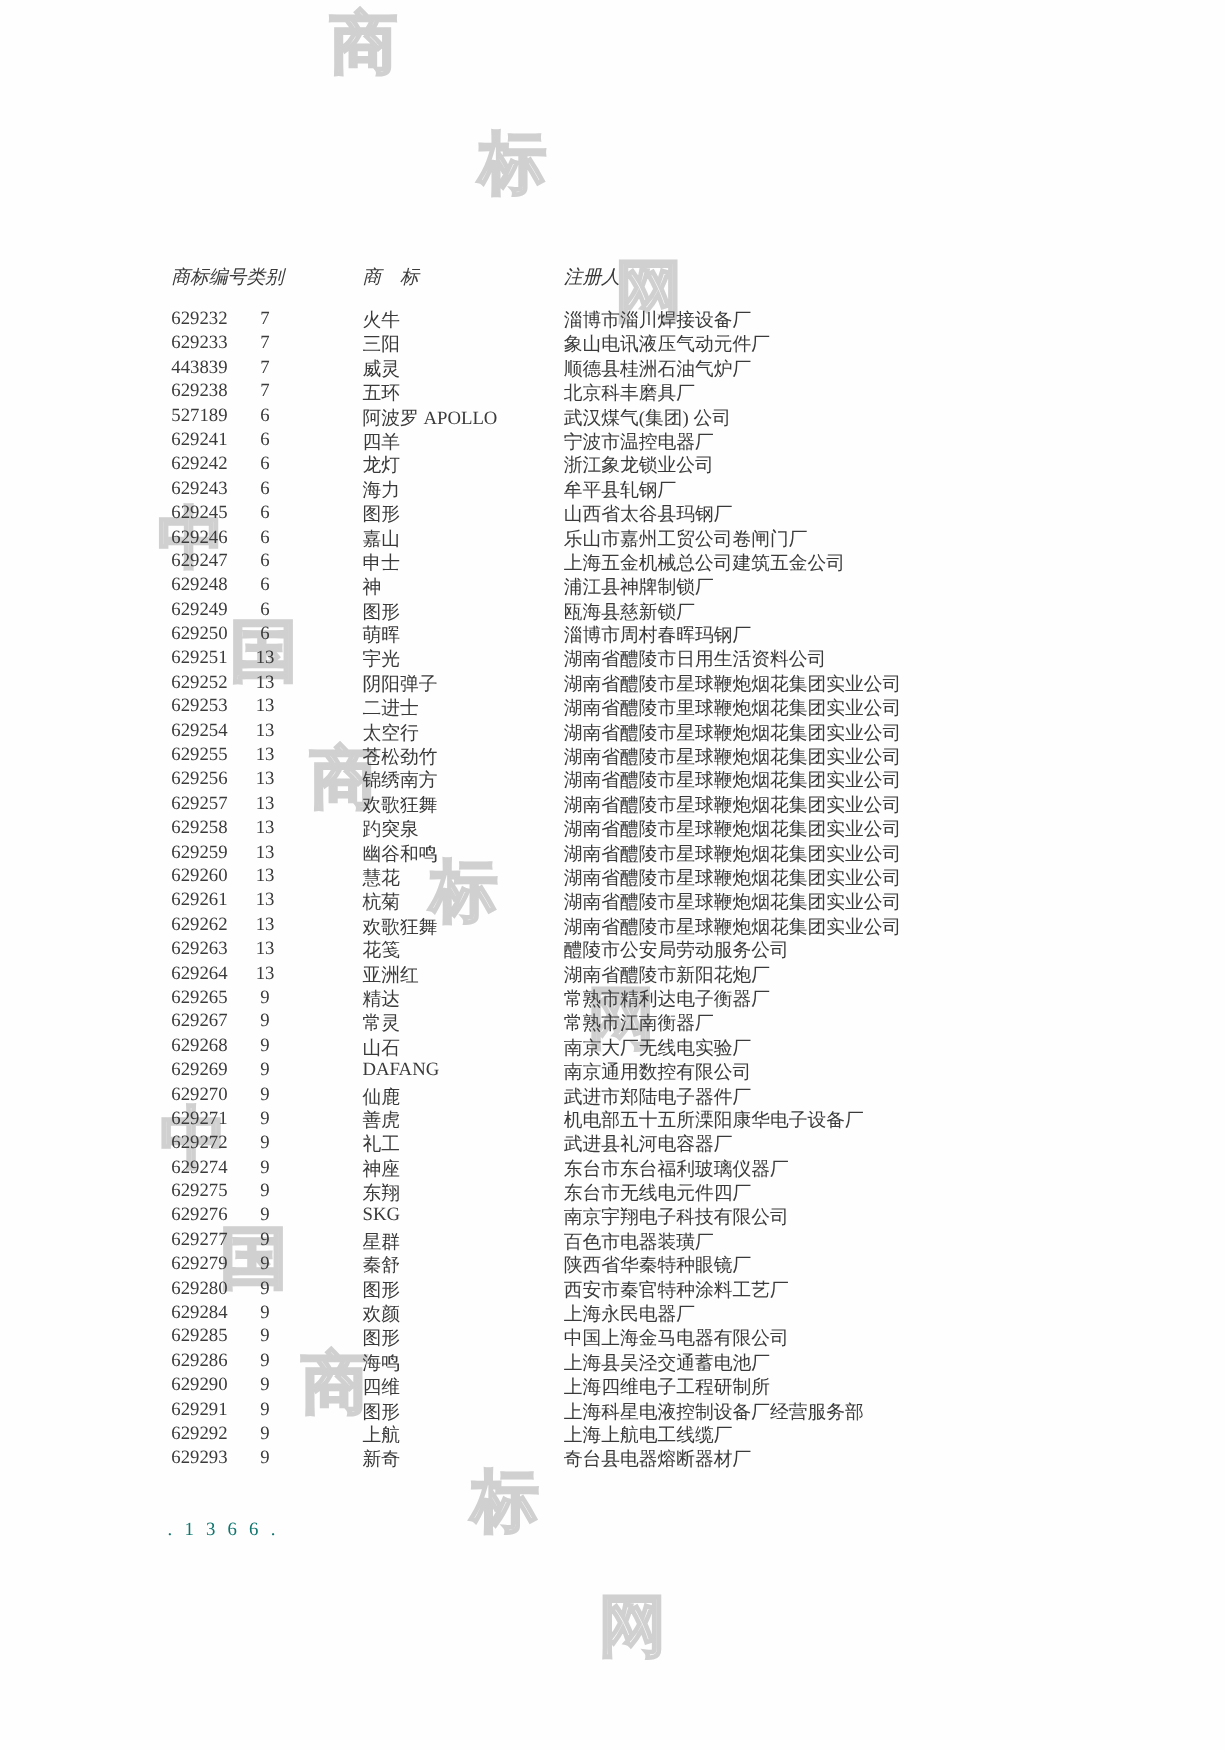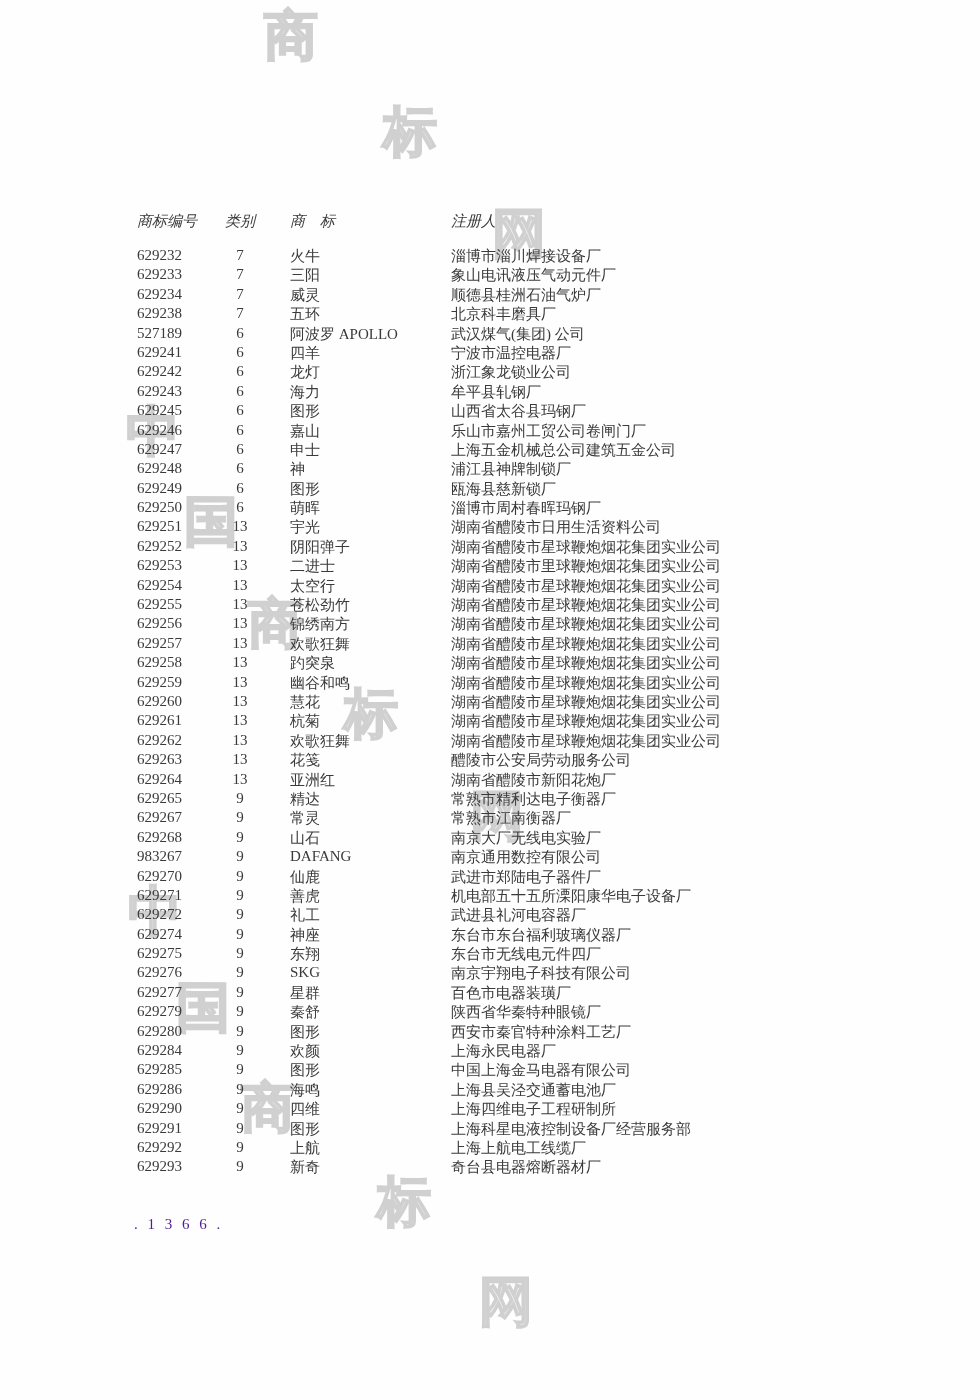--- a/index.html
+++ b/index.html
@@ -19,28 +19,28 @@
     color:transparent;
     -webkit-text-stroke:2px #d0d0d0;
     text-stroke:2px #d0d0d0;
     user-select:none;
   }
   
   .thead,.row{font-size:15px;color:#3a3a3a;}
   .thead{position:absolute;top:212px;left:0;width:100%;height:20px;font-style:italic;}
   .thead span,.row span{position:absolute;top:0;white-space:nowrap;}
   .c-num{left:137px;}
-  .c-cls{left:220px;width:40px;text-align:center;}
+  .c-cls{left:192px;width:40px;text-align:center;}
   .c-mark{left:290px;text-align:center;}
   .c-reg{left:451px;text-align:right;}
   .tbody{position:absolute;top:247px;left:0;width:100%;}
   .row{position:relative;height:19.4px;padding-left:32px;}
   .pagenum{
     position:absolute;left:134px;top:1216px;
-    font-size:15px;letter-spacing:3px;color:#4c1d95;
+    font-size:15px;letter-spacing:3px;color:#0f766e;
   }
 </style>
 </head>
 <body>
 
 <div class="page">
 
   <div class="wm-layer" id="wm-layer">
       <span class="wm" style="left: 264px; top: 8px;">商</span>
       <span class="wm" style="left: 383px; top: 104px;">标</span>
@@ -73,21 +73,21 @@
     </div>
 
     <div class="row">
       <span class="c-num">629233</span>
       <span class="c-cls">7</span>
       <span class="c-mark">三阳</span>
       <span class="c-reg">象山电讯液压气动元件厂</span>
     </div>
 
     <div class="row">
-      <span class="c-num">629234</span>
+      <span class="c-num">443839</span>
       <span class="c-cls">7</span>
       <span class="c-mark">威灵</span>
       <span class="c-reg">顺德县桂洲石油气炉厂</span>
     </div>
 
     <div class="row">
       <span class="c-num">629238</span>
       <span class="c-cls">7</span>
       <span class="c-mark">五环</span>
       <span class="c-reg">北京科丰磨具厂</span>
@@ -276,21 +276,21 @@
     </div>
 
     <div class="row">
       <span class="c-num">629268</span>
       <span class="c-cls">9</span>
       <span class="c-mark">山石</span>
       <span class="c-reg">南京大厂无线电实验厂</span>
     </div>
 
     <div class="row">
-      <span class="c-num">983267</span>
+      <span class="c-num">629269</span>
       <span class="c-cls">9</span>
       <span class="c-mark">DAFANG</span>
       <span class="c-reg">南京通用数控有限公司</span>
     </div>
 
     <div class="row">
       <span class="c-num">629270</span>
       <span class="c-cls">9</span>
       <span class="c-mark">仙鹿</span>
       <span class="c-reg">武进市郑陆电子器件厂</span>

